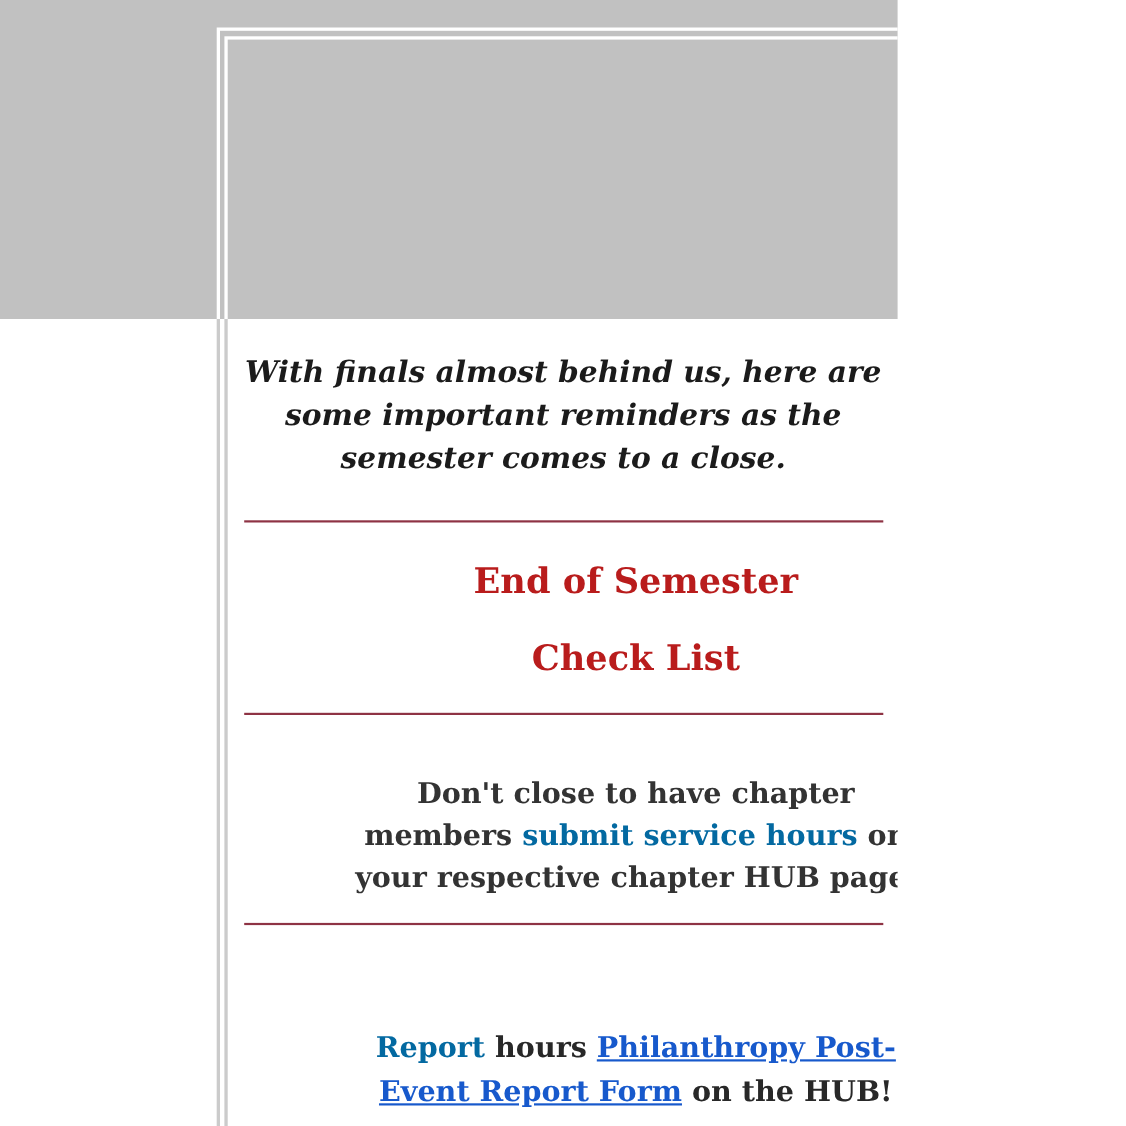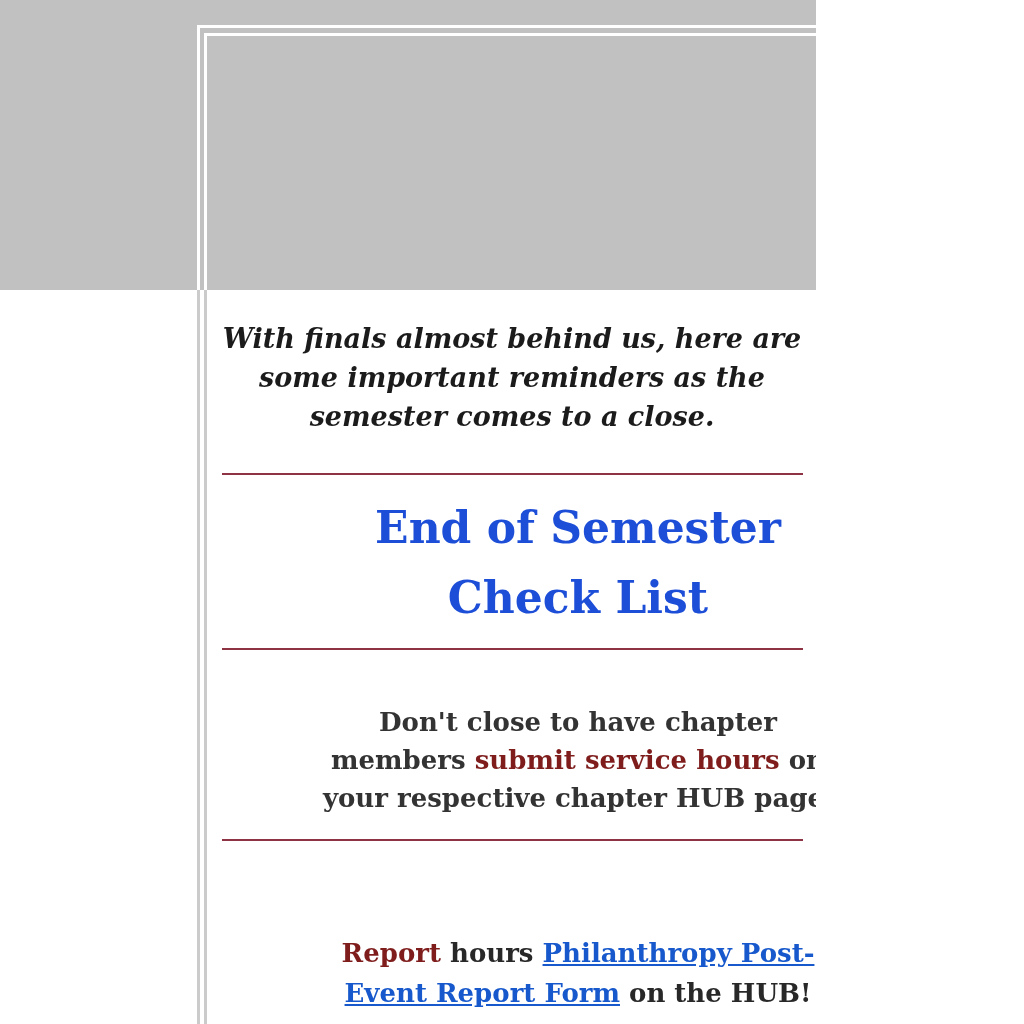--- a/index.html
+++ b/index.html
@@ -88,33 +88,33 @@
     width: 581px;
     margin-left: 15px;
     background: #8e3344;
   }
   .d1 { margin-top: 37px; }
   .d2 { margin-top: 15px; }
   .d3 { margin-top: 22px; }
 
   .heading {
     margin-top: 18px;
-    font-size: 44px;
+    font-size: 32px;
     line-height: 70px;
     font-weight: bold;
-    color: #1d4ed8;
+    color: #b91c1c;
   }
   .body-text {
     margin-top: 15px;
     font-size: 26px;
     line-height: 38px;
     font-weight: bold;
     color: #333333;
   }
-  .accent-red { color: #7f1d1d; }
+  .accent-red { color: #0369a1; }
 
   .phil-text {
     margin-top: 52px;
     font-size: 26px;
     line-height: 40px;
     font-weight: bold;
     color: #282828;
   }
   .phil-link {
     color: #1759cc;

